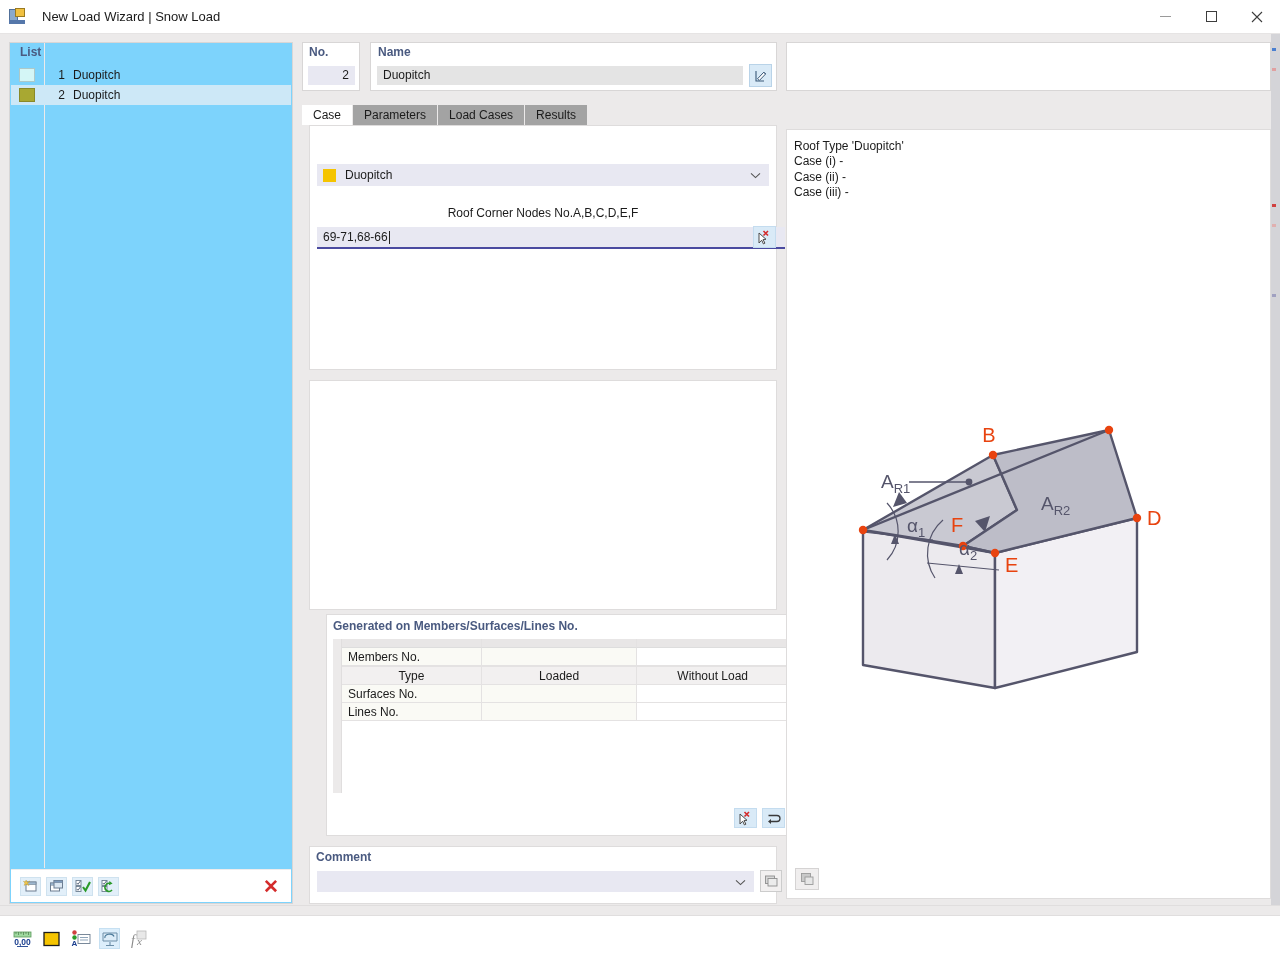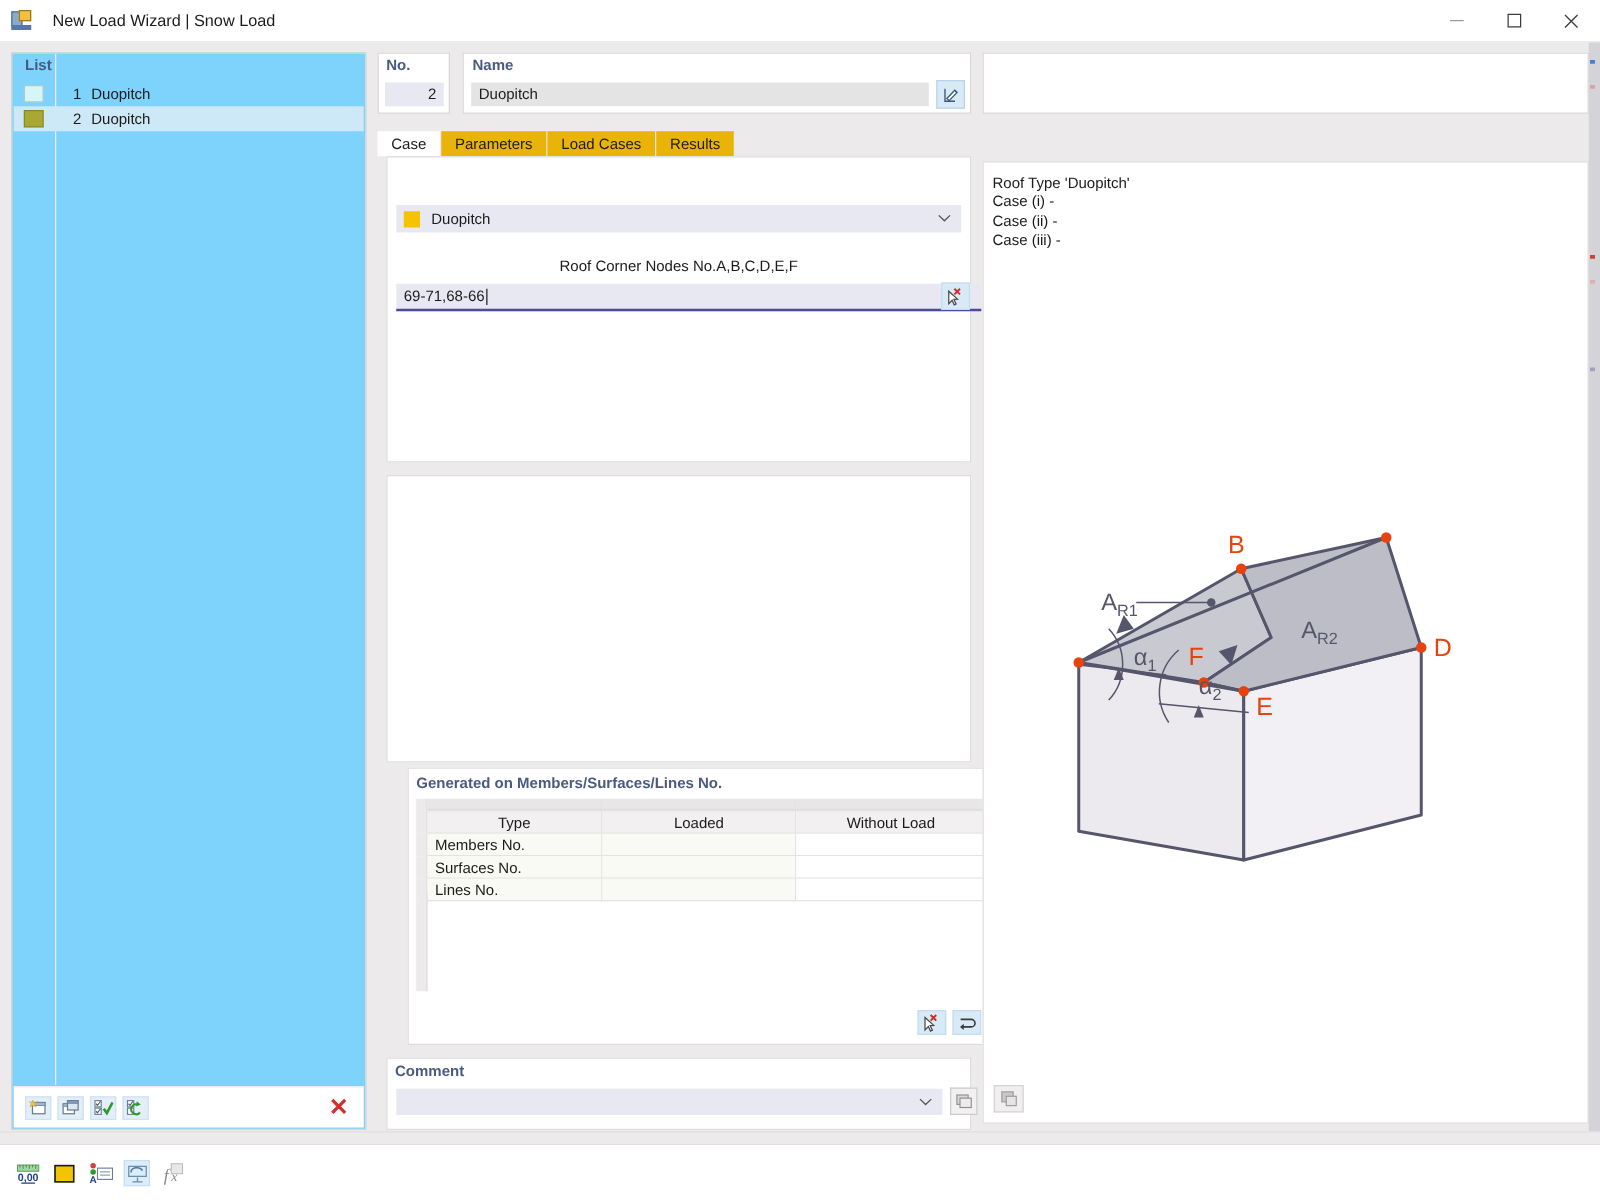--- a/index.html
+++ b/index.html
@@ -109,21 +109,21 @@
     background:#ffffff; border:1px solid #d8d6d6;
   }
 
   
   .tabstrip {
     position:absolute; left:302px; top:105px; width:475px; height:20px;
     display:flex; align-items:flex-end;
   }
   .tab {
     height: 20px; padding: 0 11px; line-height: 20px; font-size: 12px;
-    background: #eab308; color:#1b1b1b; border-right: 1px solid #eceaea;
+    background: #a3a3a3; color:#1b1b1b; border-right: 1px solid #eceaea;
   }
   .tab.active { background: #ffffff; }
 
   
   .panel-rooftype {
     position:absolute; left:309px; top:125px; width:468px; height:245px;
     background:#ffffff; border:1px solid #dedcdc;
   }
   .section-title {
     font-weight:bold; color:#4a5a80; font-size:12px;
@@ -395,31 +395,31 @@
   <div class="panel-table">
     <div class="pt-title section-title">Generated on Members/Surfaces/Lines No.</div>
 
     <div class="gtable">
       <div class="gt-row gt-spacer-row">
         <div class="gt-gutter"></div>
         <div class="gt-cell c-type"></div>
         <div class="gt-cell c-load"></div>
         <div class="gt-cell c-noload"></div>
       </div>
+      <div class="gt-row gt-body">
+        <div class="gt-gutter"></div>
+        <div class="gt-cell c-type">Members No.</div>
+        <div class="gt-cell c-load"></div>
+        <div class="gt-cell c-noload"></div>
+      </div>
       <div class="gt-row gt-head">
         <div class="gt-gutter"></div>
         <div class="gt-cell c-type">Type</div>
         <div class="gt-cell c-load">Loaded</div>
         <div class="gt-cell c-noload">Without Load</div>
-      </div>
-      <div class="gt-row gt-body">
-        <div class="gt-gutter"></div>
-        <div class="gt-cell c-type">Members No.</div>
-        <div class="gt-cell c-load"></div>
-        <div class="gt-cell c-noload"></div>
       </div>
       <div class="gt-row gt-body">
         <div class="gt-gutter"></div>
         <div class="gt-cell c-type">Surfaces No.</div>
         <div class="gt-cell c-load"></div>
         <div class="gt-cell c-noload"></div>
       </div>
       <div class="gt-row gt-body">
         <div class="gt-gutter"></div>
         <div class="gt-cell c-type">Lines No.</div>

